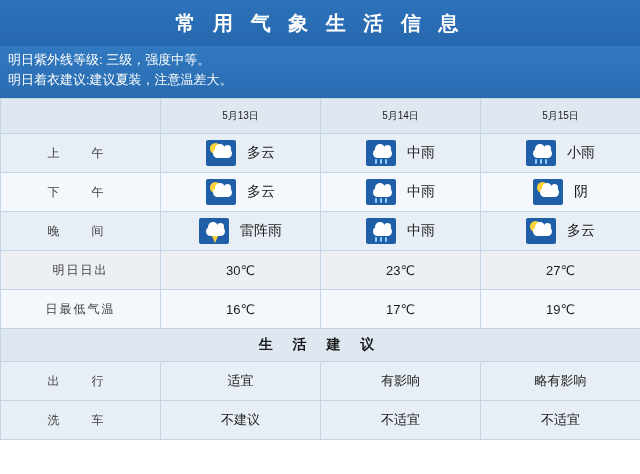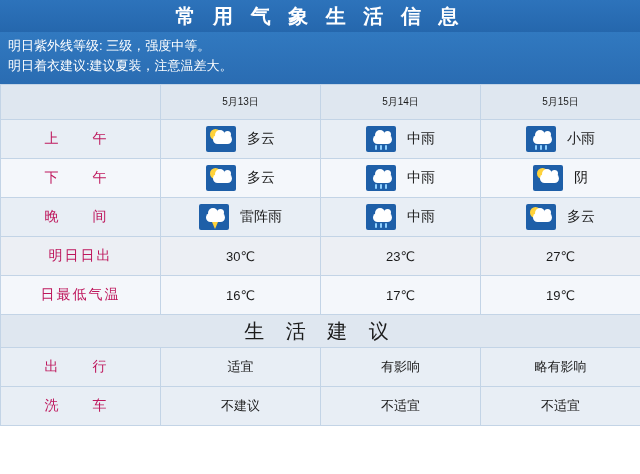--- a/index.html
+++ b/index.html
@@ -6,21 +6,21 @@
   body{
     width:640px;height:474px;
     font-family:"Liberation Sans","DejaVu Sans",sans-serif;
     background:#ffffff;
     overflow:hidden;
   }
   .page{width:640px;height:474px;position:relative;}
 
   
   .header{
-    height:32px;
+    height:46px;
     background:#2a6db5;
     background:linear-gradient(180deg,#2d73bb 0%,#2567ad 100%);
     color:#ffffff;
     display:flex;align-items:center;justify-content:center;
     letter-spacing:6px;
     font-size:20px;
     font-weight:bold;
   }
 
   
@@ -60,23 +60,23 @@
 
   .datehead td{
     background:#dfe7f0;
     font-size:10px;
     height:34px;
     color:#1b1b1b;
   }
   .datehead td.blank{background:#dfe7f0;}
 
   .lbl{
-    font-size:14px;
+    font-size:12px;
     letter-spacing:2px;
-    color:#be185d;
+    color:#404040;
   }
   .lbl-wide{letter-spacing:10px;}
 
   .cell-inner{
     display:flex;align-items:center;justify-content:center;gap:11px;
   }
   .wtext{font-size:14px;}
 
   
   .wicon{
@@ -114,22 +114,22 @@
     position:absolute;left:13px;bottom:1px;
     width:0;height:0;
     border-left:3px solid transparent;
     border-right:3px solid transparent;
     border-top:7px solid #ffd23a;
   }
 
   
   .advice-head td{
     background:#dfe7f0;
-    font-size:20px;
-    font-weight:normal;
+    font-size:14px;
+    font-weight:bold;
     letter-spacing:8px;
     height:32px;
   }
 </style>
 </head>
 <body>
 
 <div class="page">
 
   <div class="header">常 用 气 象 生 活 信 息</div>

